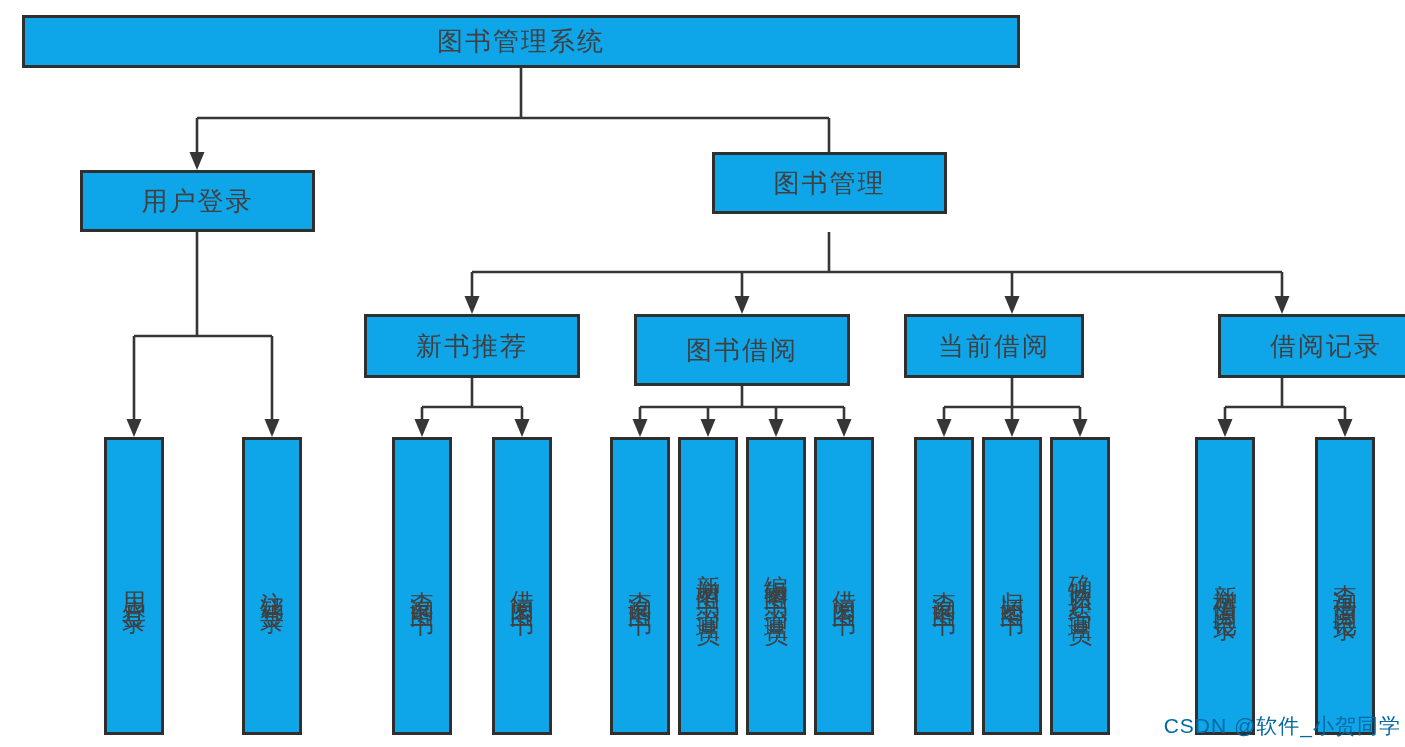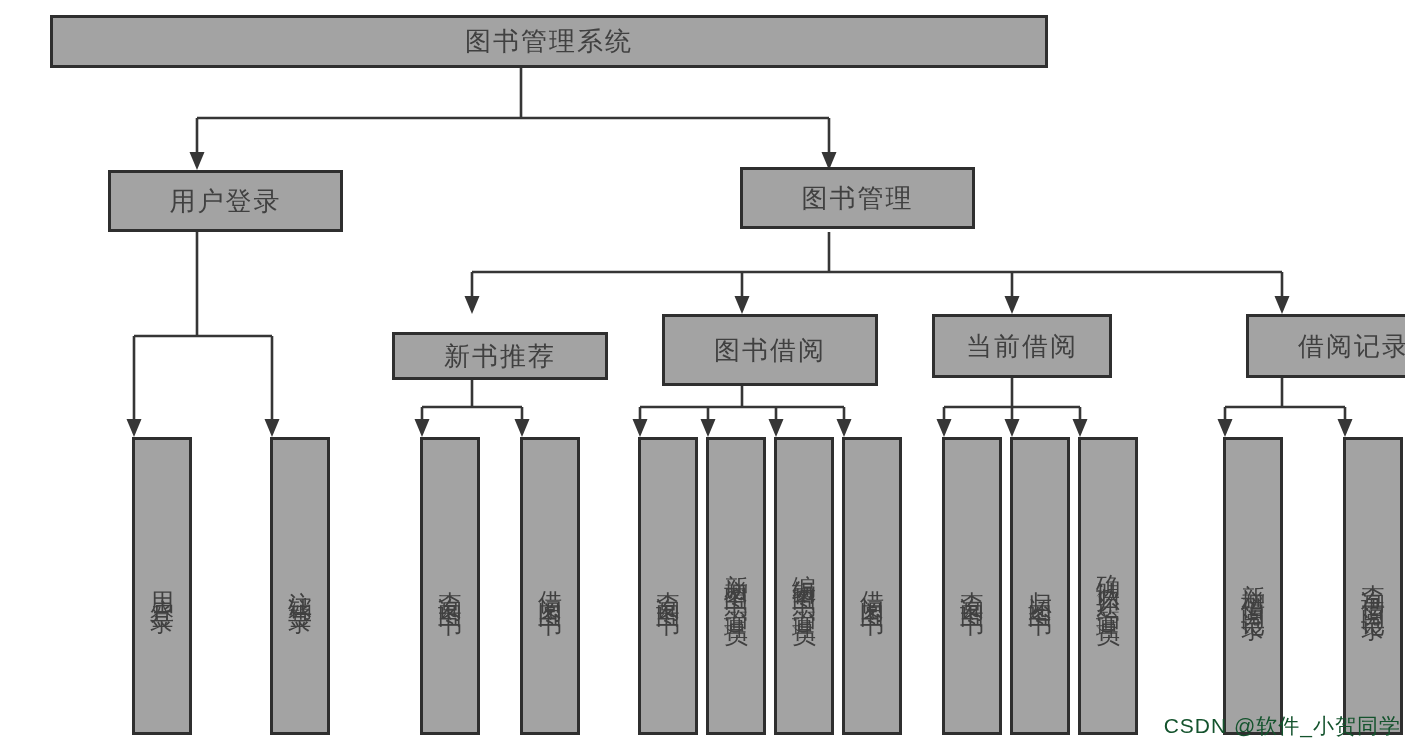--- a/index.html
+++ b/index.html
@@ -10,46 +10,45 @@
     overflow:hidden;
     font-family:"Liberation Sans", sans-serif;
   }
   .wires {
     position:absolute; left:0; top:0; z-index:0;
   }
   .wire { stroke:#363636; stroke-width:2.6; fill:none; }
   .ah   { fill:#363636; }
   .box {
     position:absolute;
-    background:#a3a3a3;
+    background:#0ea5e9;
     border:3px solid #2f2f2f;
     box-sizing:border-box;
     display:flex; align-items:center; justify-content:center;
     color:#404040;
     z-index:1;
-    margin-left:28px;
   }
   .h-label {
     font-size:26px;
     letter-spacing:2px;
     white-space:nowrap;
     color:#404040;
   }
   .v-label {
     writing-mode:vertical-rl;
     text-orientation:mixed;
     font-size:24px;
     letter-spacing:7px;
     color:#404040;
   }
   .watermark {
     position:absolute;
     right:4px; bottom:7px;
     font-size:21px;
-    color:#14532d;
+    color:#0369a1;
     letter-spacing:1px;
     z-index:3;
     white-space:nowrap;
   }
 </style>
 </head>
 <body>
 
 <div class="stage">
 
@@ -82,25 +81,25 @@
     <polygon class="ah" points="1337.5,419 1352.5,419 1345,437"></polygon>
   </svg>
 
   <div class="box" style="left:22px;top:15px;width:998px;height:53px">
     <span class="h-label">图书管理系统</span>
   </div>
 
   <div class="box" style="left:80px;top:170px;width:235px;height:62px">
     <span class="h-label">用户登录</span>
   </div>
-  <div class="box" style="left:712px;top:167px;width:235px;height:62px">
+  <div class="box" style="left:712px;top:152px;width:235px;height:62px">
     <span class="h-label">图书管理</span>
   </div>
 
-  <div class="box" style="left:364px;top:332px;width:216px;height:48px">
+  <div class="box" style="left:364px;top:314px;width:216px;height:64px">
     <span class="h-label">新书推荐</span>
   </div>
   <div class="box" style="left:634px;top:314px;width:216px;height:72px">
     <span class="h-label">图书借阅</span>
   </div>
   <div class="box" style="left:904px;top:314px;width:180px;height:64px">
     <span class="h-label">当前借阅</span>
   </div>
   <div class="box" style="left:1218px;top:314px;width:216px;height:64px">
     <span class="h-label">借阅记录</span>

